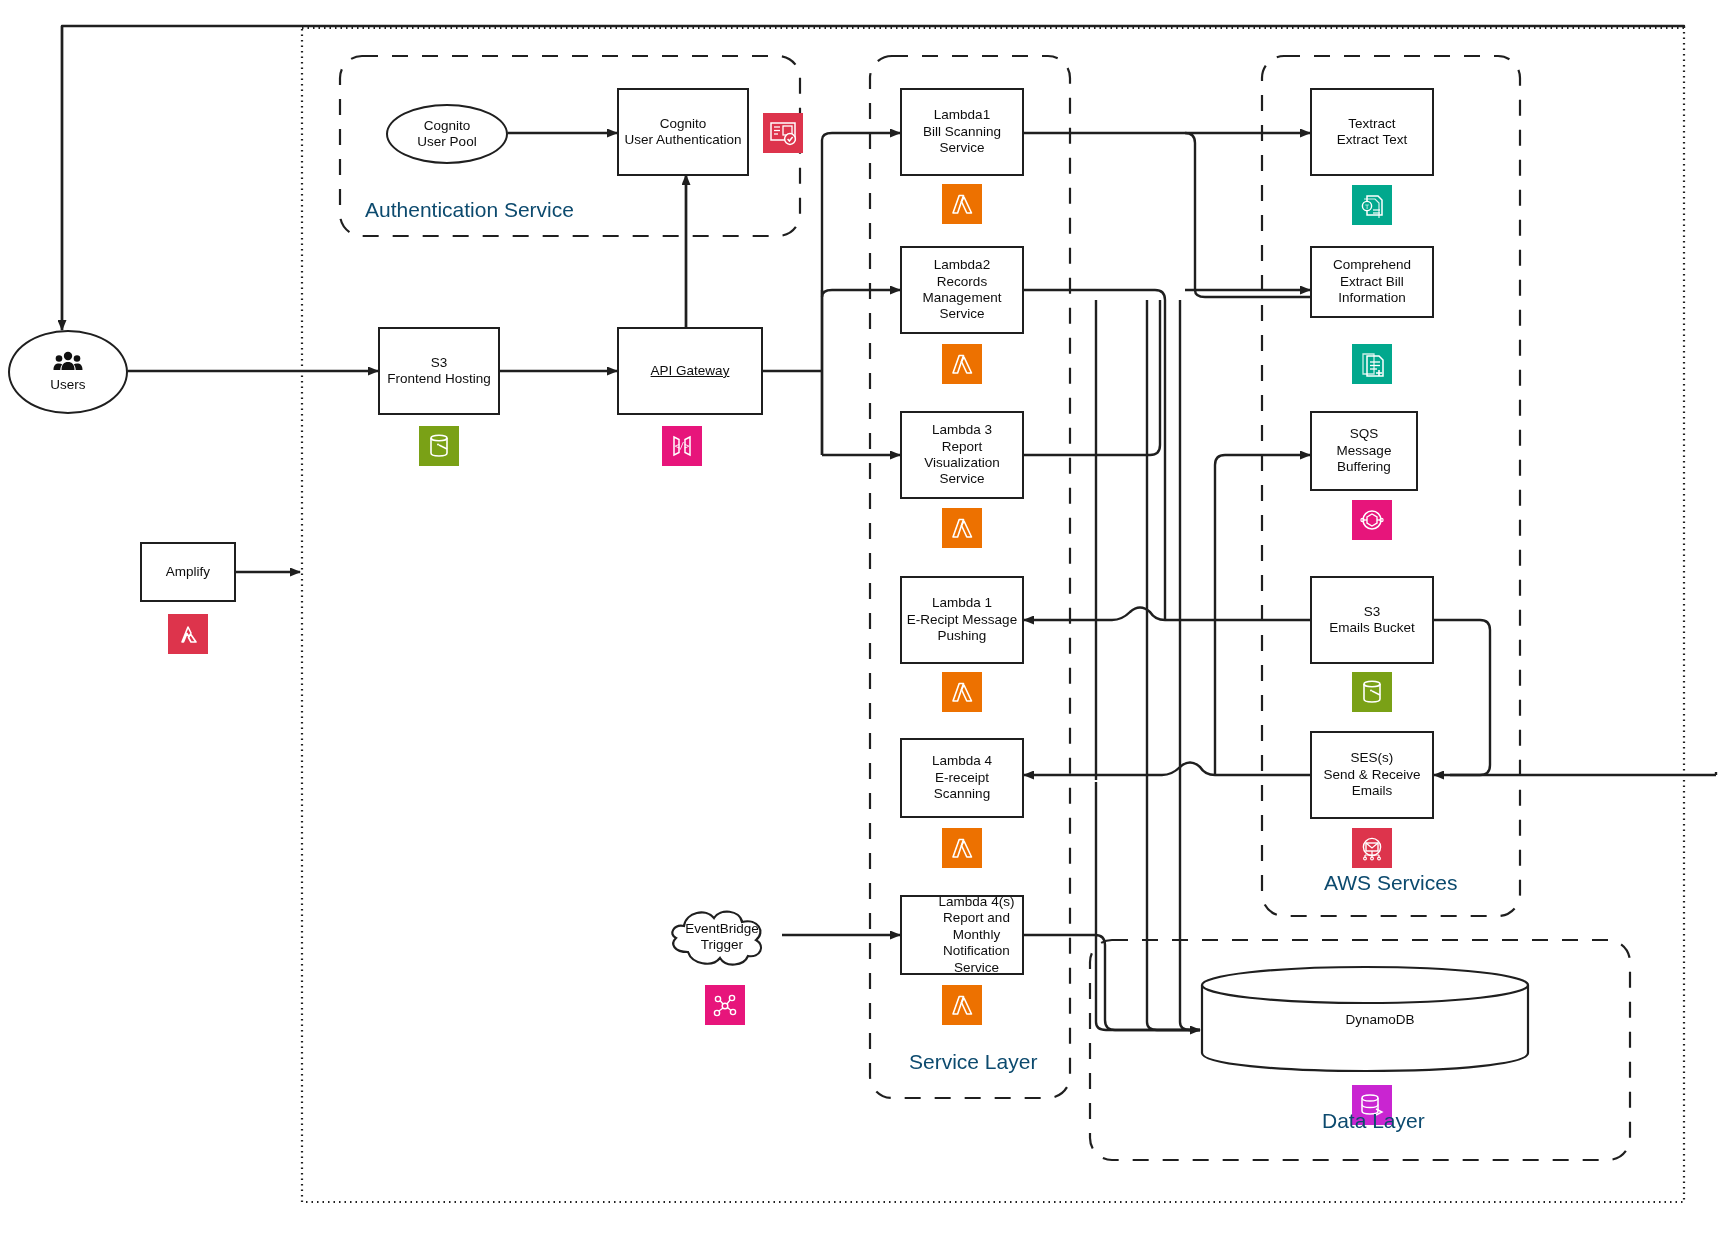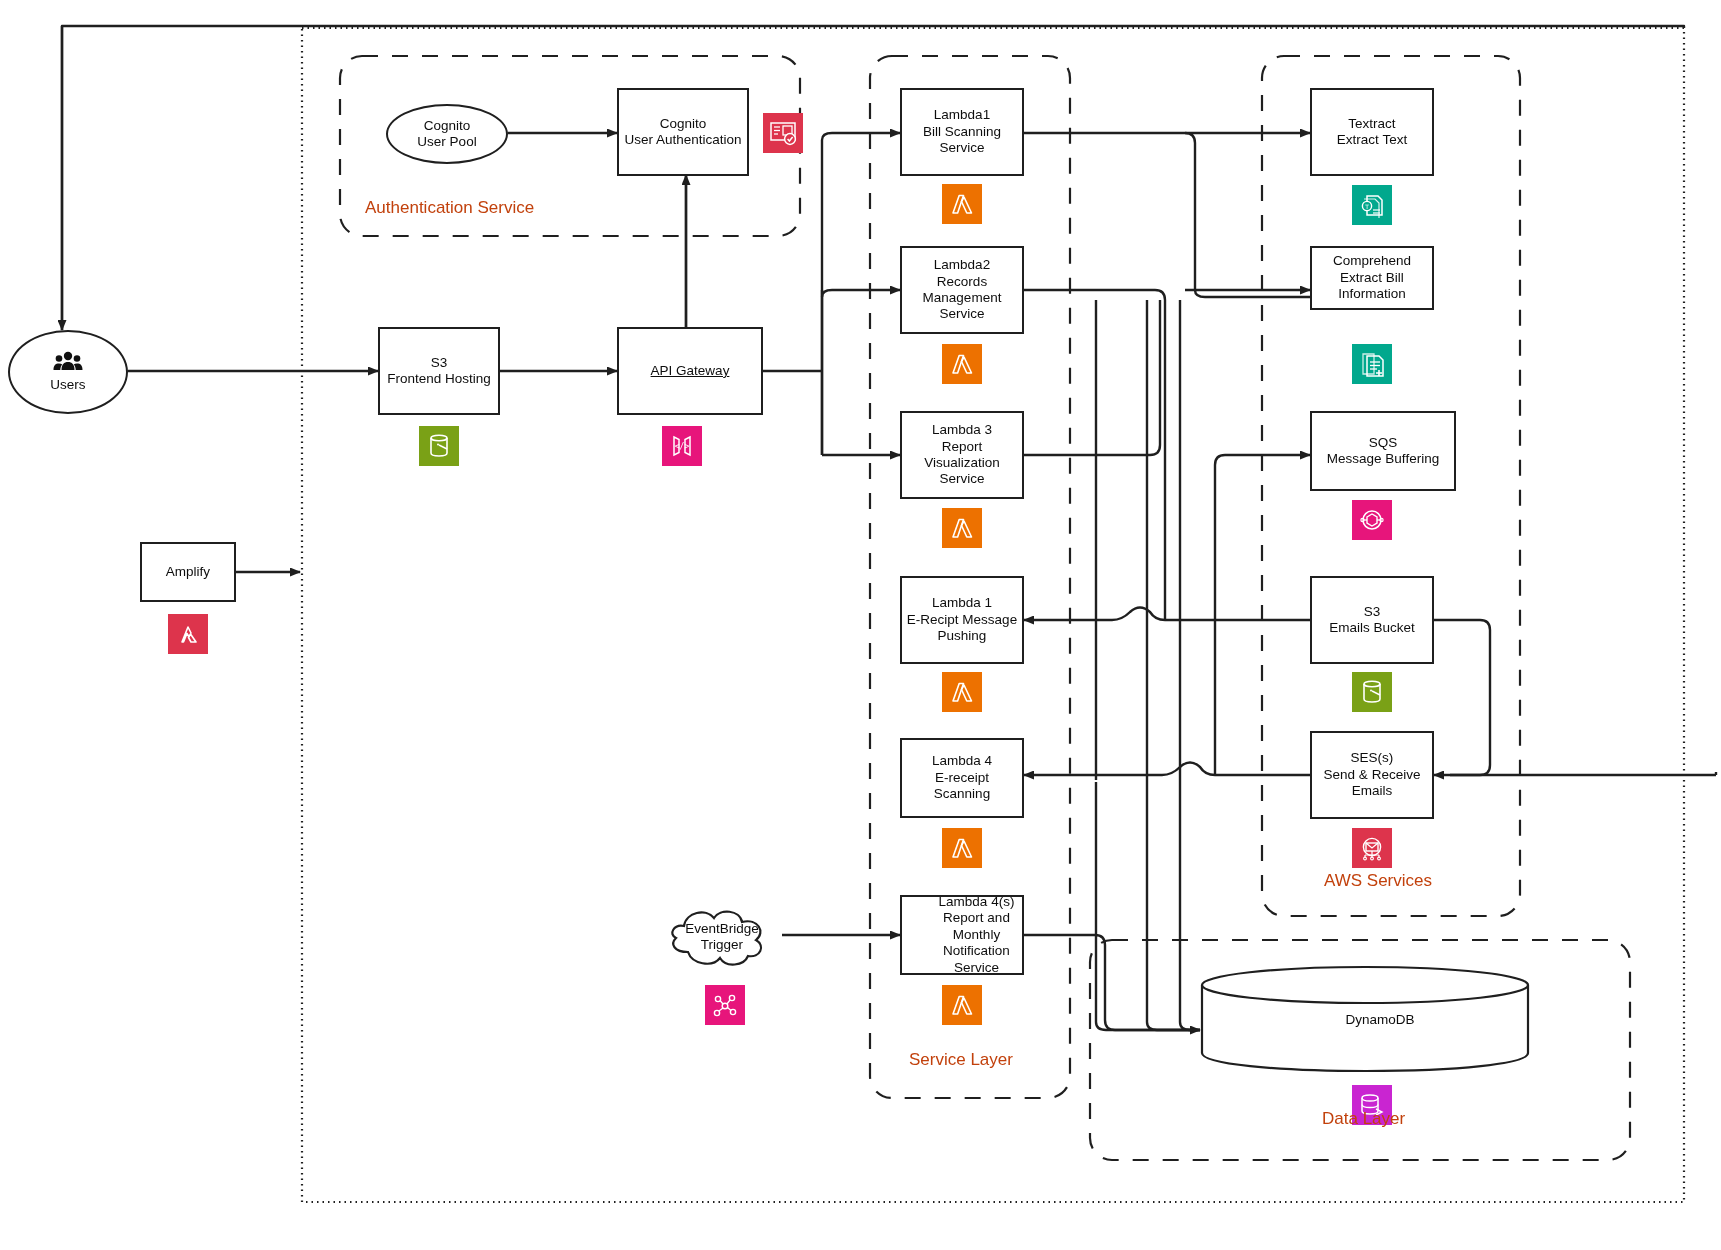--- a/index.html
+++ b/index.html
@@ -4,21 +4,21 @@
 <title>AWS Architecture Diagram</title>
 <style>
   html,body{margin:0;padding:0;background:#ffffff;}
   body{font-family:"Liberation Sans","DejaVu Sans",sans-serif;}
   #canvas{position:relative;width:1721px;height:1250px;background:#fff;overflow:hidden;}
   svg#wires{position:absolute;left:0;top:0;width:1721px;height:1250px;pointer-events:none;}
   .node{position:absolute;box-sizing:border-box;background:#fff;border:2px solid #1f1f1f;
         display:flex;align-items:center;justify-content:center;text-align:center;
         font-size:13.5px;line-height:1.22;color:#0d0d0d;}
   .node span{display:block;padding:0 4px;}
-  .grp-label{position:absolute;font-size:17px;color:#c2410c;white-space:nowrap;}
+  .grp-label{position:absolute;font-size:21px;color:#0c4a6e;white-space:nowrap;}
   .icon{position:absolute;width:40px;height:40px;box-sizing:border-box;}
   .icon svg{display:block;width:40px;height:40px;}
   .ellipse{position:absolute;box-sizing:border-box;background:#fff;border:2px solid #1f1f1f;
            border-radius:50%;display:flex;flex-direction:column;align-items:center;
            justify-content:center;font-size:13.5px;line-height:1.22;color:#0d0d0d;text-align:center;}
   .cloud{position:absolute;display:flex;align-items:center;justify-content:center;
          font-size:13.5px;line-height:1.22;text-align:center;color:#0d0d0d;}
   .cloud .cl-txt{position:relative;z-index:2;}
   .cyl{position:absolute;}
   .cyl .cyl-txt{position:absolute;left:0;right:0;top:50%;transform:translateY(-50%);
@@ -296,38 +296,38 @@
         <rect width="40" height="40" fill="#01a88d"></rect>
       <path d="M15 11 L26 11 L30 15 L30 30 L15 30 z" fill="none" stroke="#fff" stroke-width="1.5"></path>
       <path d="M12 14 L23 14 L27 18 L27 33" fill="none" stroke="#fff" stroke-width="1.2" opacity="0.85"></path>
       <circle cx="15" cy="21" r="4.6" fill="#01a88d" stroke="#fff" stroke-width="1.4"></circle>
       <text x="15" y="24" font-size="6" fill="#fff" text-anchor="middle" font-family="DejaVu Sans, sans-serif">T</text>
       <line x1="21" y1="25" x2="28" y2="25" stroke="#fff" stroke-width="1.2"></line>
       <line x1="21" y1="28" x2="28" y2="28" stroke="#fff" stroke-width="1.2"></line>
     </svg>
   </div>
 
-  <div class="node" style="left:1310px;top:246px;width:124px;height:64px;">
+  <div class="node" style="left:1310px;top:246px;width:124px;height:72px;">
     <span style="white-space:pre-line;">Comprehend
 Extract Bill
 Information</span>
   </div>
   <div class="icon" style="left:1352px;top:344px;">
     <svg viewBox="0 0 40 40">
         <rect width="40" height="40" fill="#01a88d"></rect>
       <path d="M11 10 L22 10 L22 30 L11 30 z" fill="none" stroke="#fff" stroke-width="1.3" opacity="0.8"></path>
       <path d="M15 12 L27 12 L31 16 L31 32 L15 32 z" fill="none" stroke="#fff" stroke-width="1.5"></path>
       <line x1="18" y1="18" x2="28" y2="18" stroke="#fff" stroke-width="1.3"></line>
       <line x1="18" y1="21.5" x2="28" y2="21.5" stroke="#fff" stroke-width="1.3"></line>
       <line x1="18" y1="25" x2="25" y2="25" stroke="#fff" stroke-width="1.3"></line>
       <path d="M27 26 L27 32 M24 29 L30 29" stroke="#fff" stroke-width="1.6"></path>
     </svg>
   </div>
 
-  <div class="node" style="left:1310px;top:411px;width:146px;height:80px;">
+  <div class="node" style="left:1310px;top:411px;width:108px;height:80px;">
     <span style="white-space:pre-line;">SQS
 Message Buffering</span>
   </div>
   <div class="icon" style="left:1352px;top:500px;">
     <svg viewBox="0 0 40 40">
         <rect width="40" height="40" fill="#e7157b"></rect>
       <circle cx="20" cy="20" r="9" fill="none" stroke="#fff" stroke-width="1.5"></circle>
       <path d="M15 17 L20 14 L25 17 L25 23 L20 26 L15 23 z" fill="none" stroke="#fff" stroke-width="1.4"></path>
       <line x1="11" y1="20" x2="15" y2="20" stroke="#fff" stroke-width="1.3"></line>
       <line x1="25" y1="20" x2="29" y2="20" stroke="#fff" stroke-width="1.3"></line>

